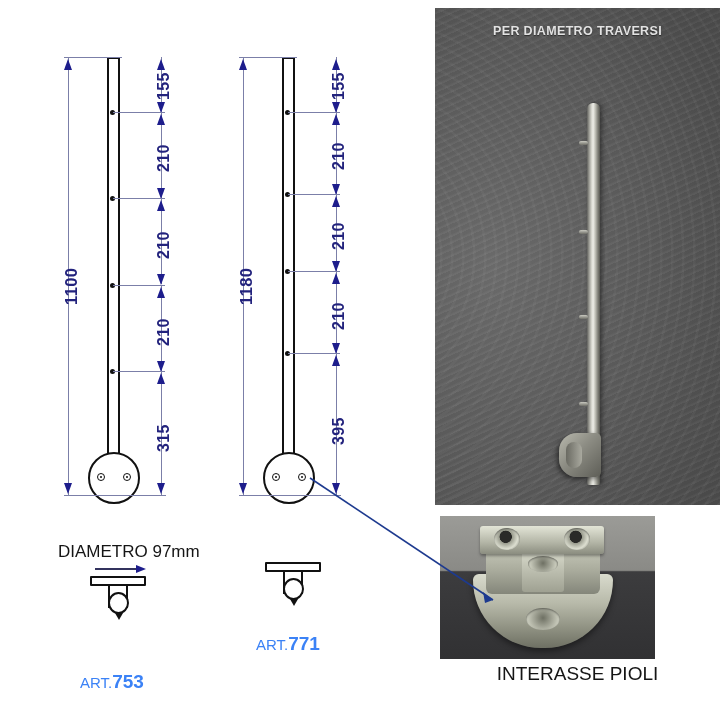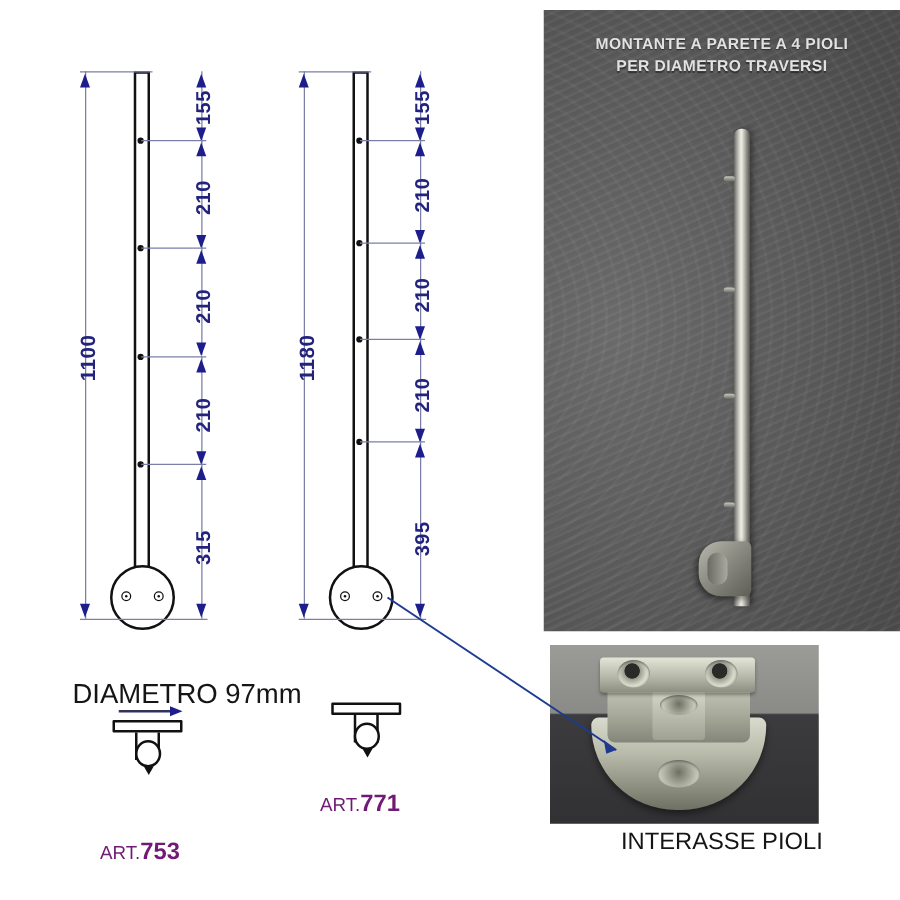--- a/index.html
+++ b/index.html
@@ -54,36 +54,36 @@
 
   .dimtext{
     position:absolute;color:#23237d;font-size:16px;font-weight:700;
     font-family:"Liberation Sans", sans-serif;
     transform:rotate(-90deg);transform-origin:left top;white-space:nowrap;
     letter-spacing:0.4px;
   }
   .dimtext.total{font-size:16.5px;}
 
   
-  .diam-label{position:absolute;font-size:22px;color:#151515;white-space:nowrap;}
+  .diam-label{position:absolute;font-size:17px;color:#151515;white-space:nowrap;}
   .diam-arrow-line{position:absolute;height:1.6px;background:#33335e;}
   .diam-arrow-head{
     position:absolute;width:0;height:0;
     border-top:4.4px solid transparent;border-bottom:4.4px solid transparent;
     border-left:10px solid #1d1d8c;
   }
 
   .sym{position:absolute;}
   .sym .plate{position:absolute;border:2.4px solid #111;background:#fff;box-sizing:border-box;border-radius:1px;}
   .sym .stemL{position:absolute;width:2.4px;background:#111;}
   .sym .stemR{position:absolute;width:2.4px;background:#111;}
   .sym .ball{position:absolute;border:2.4px solid #111;border-radius:50%;background:#fff;box-sizing:border-box;}
   .sym .tip{position:absolute;width:0;height:0;border-left:4px solid transparent;border-right:4px solid transparent;border-top:7px solid #111;}
 
-  .art-label{position:absolute;font-size:15px;color:#701a75;white-space:nowrap;}
+  .art-label{position:absolute;font-size:15px;color:#3b82f6;white-space:nowrap;}
   .art-label b{font-size:19px;font-weight:700;}
 
   
   .photo-top{
     position:absolute;left:435px;top:8px;width:285px;height:497px;
     background:
       repeating-linear-gradient(-24deg, rgba(255,255,255,0.035) 0px, rgba(255,255,255,0.035) 1px, rgba(0,0,0,0.03) 3px, rgba(0,0,0,0.03) 6px),
       radial-gradient(ellipse 420px 560px at 20% 52%, #6d6d6d 0%, #5b5b5b 38%, #4d4d4d 62%, #434343 100%);
     overflow:hidden;
   }
@@ -319,21 +319,20 @@
   <div class="photo-top">
     <div class="swirl"></div>
     <div class="ph-post"></div>
     <div class="ph-stud" style="top:133px;"></div>
     <div class="ph-stud" style="top:222px;"></div>
     <div class="ph-stud" style="top:307px;"></div>
     <div class="ph-stud" style="top:394px;"></div>
     <div class="ph-bracket"></div>
 
     <div class="overlay-text">
-      <div class="ov3" style="margin-top:4px;">MONTANTE A  PARETE A 4 PIOLI</div>
       <div class="ov4">PER DIAMETRO TRAVERSI</div>
     </div>
   </div>
 
   <div class="photo-bottom">
     <div class="br br-base"></div>
     <div class="br br-body"></div>
     <div class="br br-mid"></div>
     <div class="br br-top"></div>
     <div class="br-screw" style="left:54px;top:12px;"></div>

